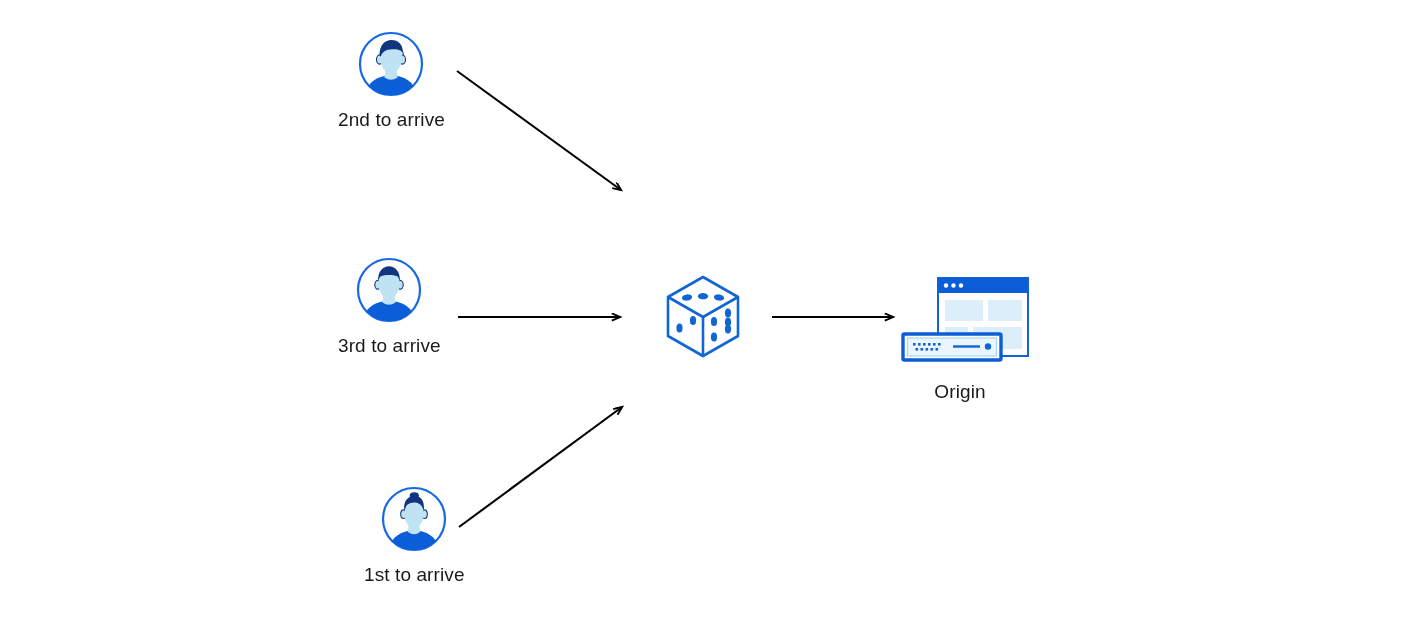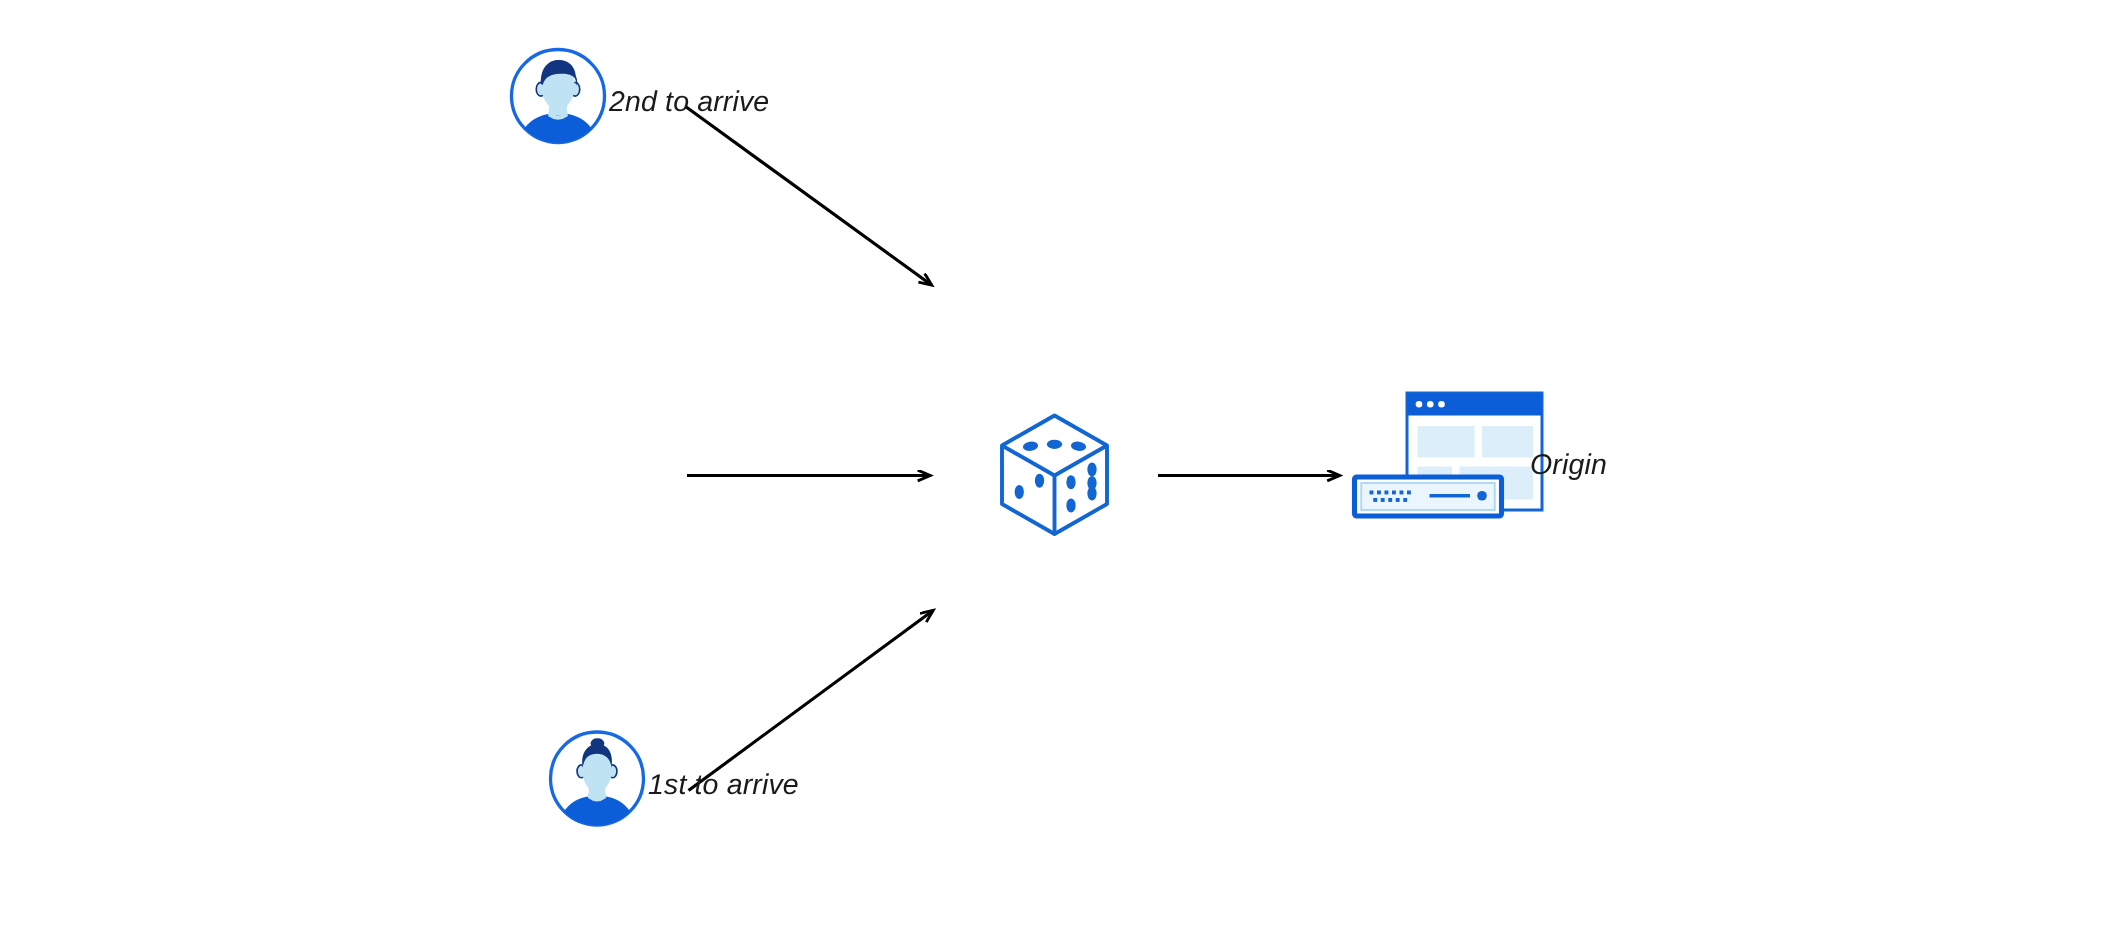--- a/index.html
+++ b/index.html
@@ -13,23 +13,22 @@
   #canvas {
     position: relative;
     width: 1405px;
     height: 633px;
     background: #ffffff;
     overflow: hidden;
   }
   .node {
     position: absolute;
     display: flex;
-    flex-direction: row;
+    flex-direction: column;
     align-items: center;
-    font-style: italic;
   }
   .node-label {
     margin-top: 10px;
     font-size: 19px;
     line-height: 24px;
     color: #1a1a1a;
     white-space: nowrap;
     letter-spacing: 0.1px;
   }
   .avatar-wrap { width: 68px; height: 68px; }
@@ -78,20 +77,42 @@
           <ellipse cx="45.4" cy="29.5" rx="3.1" ry="4.6" fill="#bfe3f2" stroke="#11357f" stroke-width="1.1"></ellipse>
           <path d="M23 26.5 C23 16.5 29 12 34 12 C39 12 45 16.5 45 26.5 C45 36 41 42.5 34 42.5 C27 42.5 23 36 23 26.5 Z" fill="#bfe3f2"></path>
           <path d="M22.6 26 C22 14.5 28.5 10 34.2 10 C41.5 10 46.5 14.5 46 24.5 C45.8 20.5 41 18.8 35 19.2 C29.6 19.6 25.4 21 23.8 26.6 Z" fill="#11357f"></path>
           <path d="M44.8 19.5 C47 21.5 47.2 25 46.2 27.2 C46.2 24 45.6 21.2 44.8 19.5 Z" fill="#11357f"></path>
         </g>
       </svg>
     </div>
     <div class="node-label">2nd to arrive</div>
   </div>
 
+  <div class="node" style="left:338px; top:256px;">
+    <div class="avatar-wrap">
+      <svg viewBox="0 0 68 68" width="68" height="68">
+        <defs>
+          <clipPath id="clipB">
+              <circle cx="34" cy="34" r="31"></circle>
+            </clipPath>
+        </defs>
+        <circle cx="34" cy="34" r="31" fill="#ffffff" stroke="#1668e3" stroke-width="2.2"></circle>
+        <g clip-path="url(#clipB)">
+          <path d="M7 68 C8.5 52.5 19 45 34 45 C49 45 59.5 52.5 61 68 Z" fill="#0b5ed7"></path>
+          <path d="M28 35 h12 v11 h-12 Z" fill="#bfe3f2"></path>
+          <path d="M27.5 43.5 q6.5 5 13 0 v3 q-6.5 4.5 -13 0 Z" fill="#bfe3f2"></path>
+          <ellipse cx="22.8" cy="28.8" rx="3" ry="4.4" fill="#bfe3f2" stroke="#11357f" stroke-width="1.1"></ellipse>
+          <ellipse cx="45.2" cy="28.8" rx="3" ry="4.4" fill="#bfe3f2" stroke="#11357f" stroke-width="1.1"></ellipse>
+          <path d="M23.2 26 C23.2 16 29 11.5 34 11.5 C39 11.5 44.8 16 44.8 26 C44.8 35.5 40.8 42 34 42 C27.2 42 23.2 35.5 23.2 26 Z" fill="#bfe3f2"></path>
+          <path d="M23 25.5 C22.6 15 28.4 10.2 34 10.2 C39.6 10.2 45.4 15 45 25.5 C44 22.6 43.4 21.4 42.6 20.4 C40 19.4 36.8 19 34 19 C31.2 19 28 19.4 25.4 20.4 C24.6 21.4 24 22.6 23 25.5 Z" fill="#11357f"></path>
+        </g>
+      </svg>
+    </div>
+    <div class="node-label">3rd to arrive</div>
+  </div>
 
   <div class="node" style="left:336px; top:485px;margin-left:28px;">
     <div class="avatar-wrap">
       <svg viewBox="0 0 68 68" width="68" height="68">
         <defs>
           <clipPath id="clipC">
               <circle cx="34" cy="34" r="31"></circle>
             </clipPath>
         </defs>
         <circle cx="34" cy="34" r="31" fill="#ffffff" stroke="#1668e3" stroke-width="2.2"></circle>
@@ -131,21 +152,21 @@
           <ellipse cx="70" cy="57" rx="3.1" ry="4.6"></ellipse>
           <ellipse cx="56" cy="49.5" rx="3.1" ry="4.6"></ellipse>
           <ellipse cx="56" cy="65" rx="3.1" ry="4.6"></ellipse>
           <ellipse cx="70" cy="50" rx="3.1" ry="4.6"></ellipse>
         </g>
       </svg>
     </div>
     <div class="node-label"></div>
   </div>
 
-  <div class="node" style="left:900px; top:258px;">
+  <div class="node" style="left:900px; top:274px;">
     <div class="origin-wrap">
       <svg viewBox="0 0 130 100" width="130" height="100">
 
         <g>
           <rect x="38" y="4" width="90" height="78" fill="#ffffff" stroke="#1266d4" stroke-width="2"></rect>
           <rect x="38" y="4" width="90" height="15" fill="#0b5ed7"></rect>
           <circle cx="46" cy="11.5" r="2.2" fill="#ffffff"></circle>
           <circle cx="53.5" cy="11.5" r="2.2" fill="#ffffff"></circle>
           <circle cx="61" cy="11.5" r="2.2" fill="#ffffff"></circle>
           <rect x="45" y="26" width="38" height="21" fill="#ddeefb"></rect>

